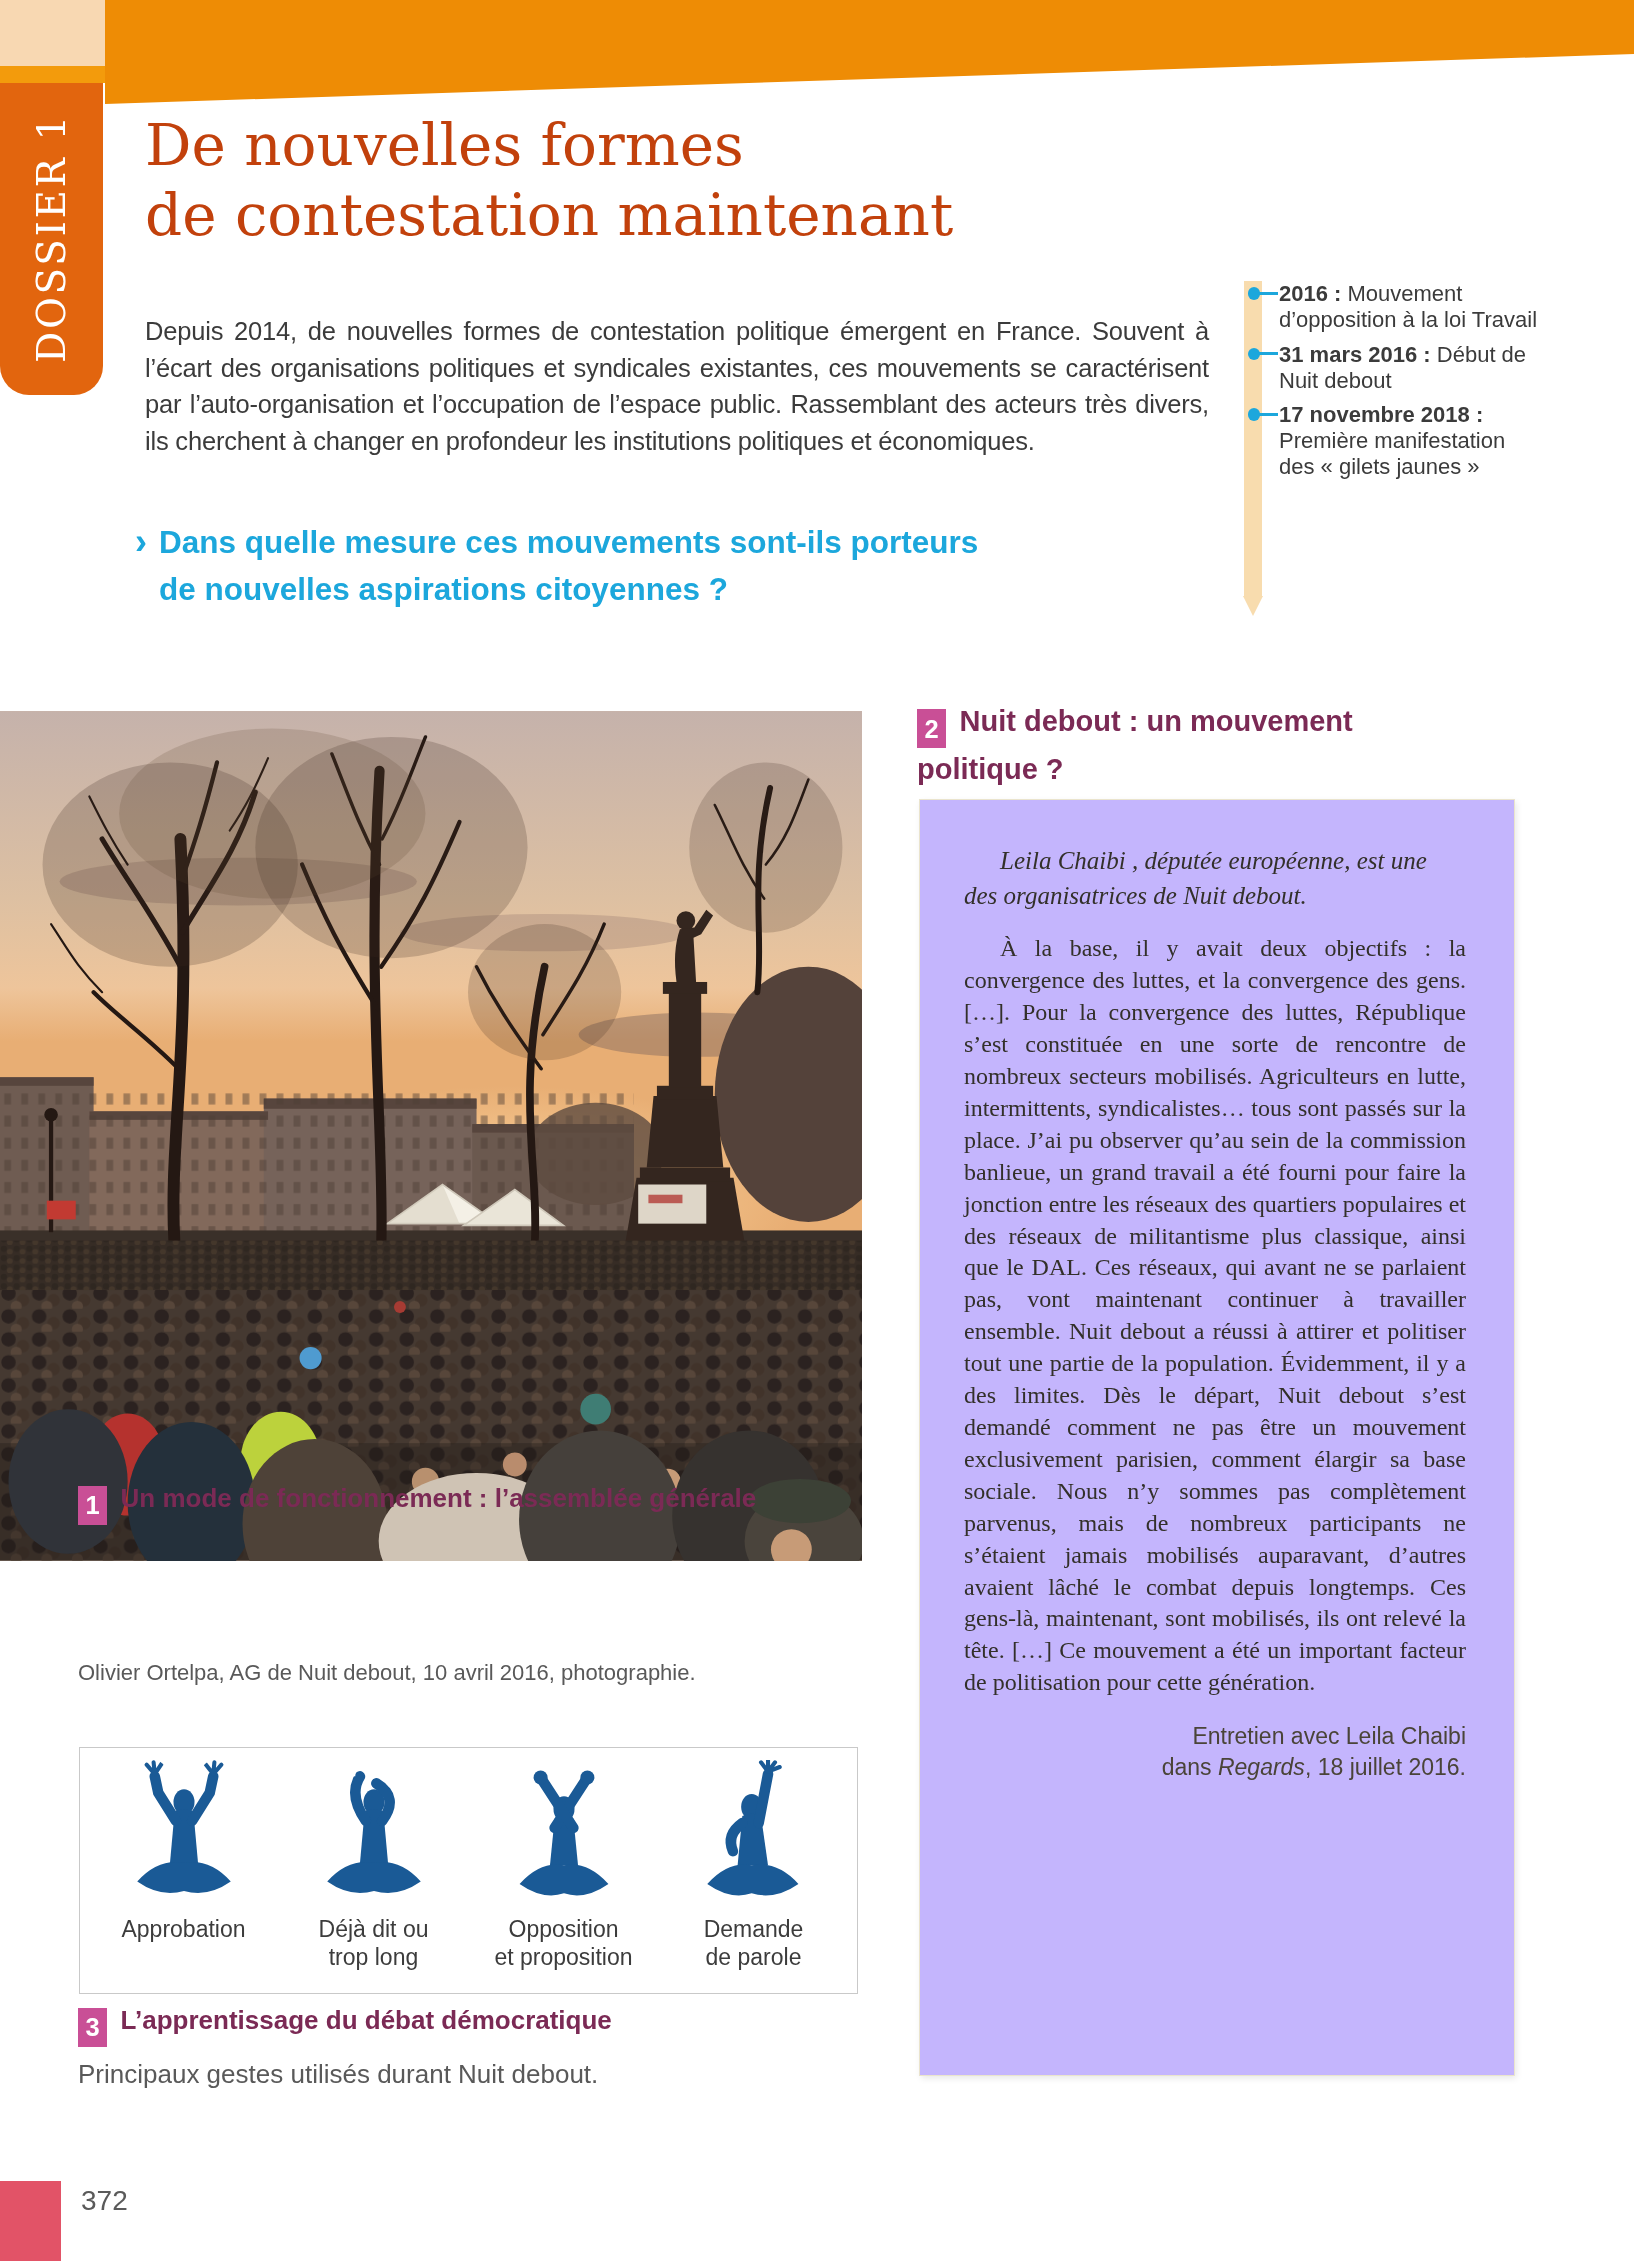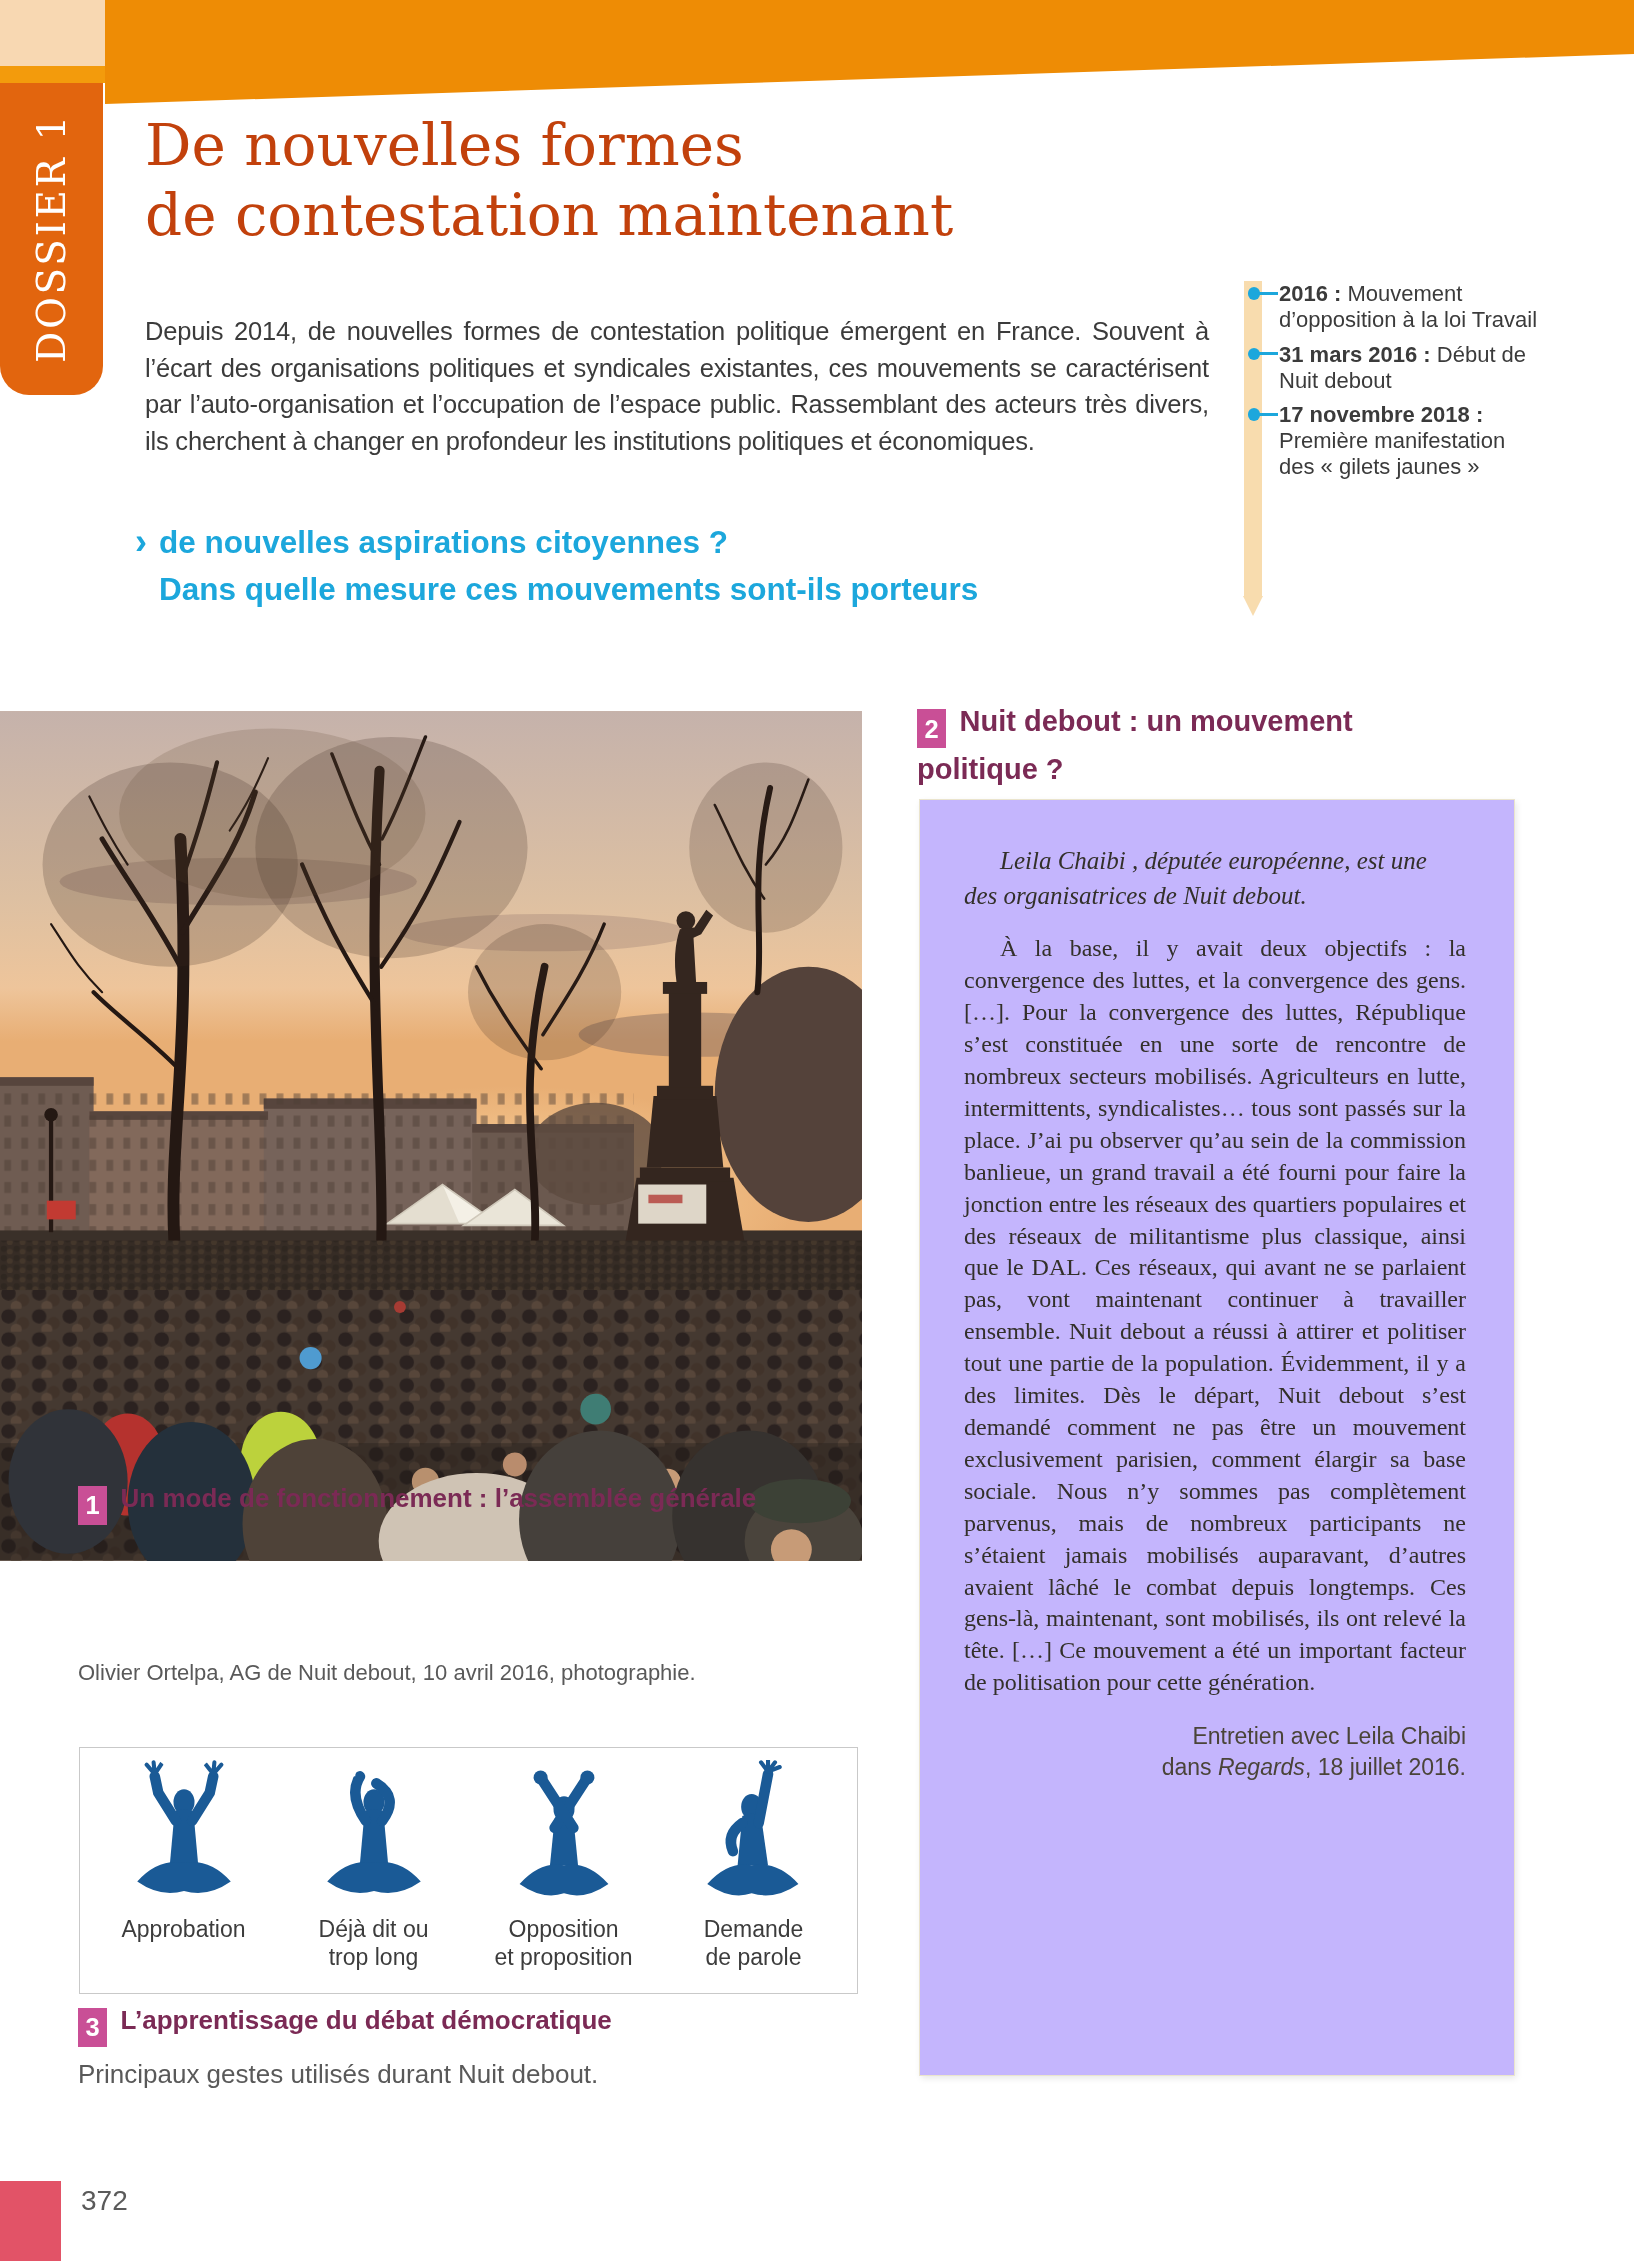--- a/index.html
+++ b/index.html
@@ -109,22 +109,22 @@
   <div class="dossier-box"></div>
   <div class="dossier-rot">DOSSIER 1</div>
 
   <h1 class="main-title"><span>De nouvelles formes</span><br><span>de contestation maintenant</span></h1>
 
   <p class="intro">Depuis 2014, de nouvelles formes de contestation politique émergent en France. Souvent à l’écart des organisations politiques et syndicales existantes, ces mouvements se caractérisent par l’auto-organisation et l’occupation de l’espace public. Rassemblant des acteurs très divers, ils cherchent à changer en profondeur les institutions politiques et économiques.</p>
 
   <div class="question">
     <span class="chev">›</span>
     <div class="q-lines">
+      <div>Dans quelle mesure ces mouvements sont-ils porteurs</div>
       <div>de nouvelles aspirations citoyennes ?</div>
-      <div>Dans quelle mesure ces mouvements sont-ils porteurs</div>
     </div>
   </div>
 
   <div class="timeline">
     <div class="tl-bar"></div>
     <div class="tl-arrow"></div>
     <div class="tl-entries">
       <div class="tl-entry">
         <span class="tl-dot"></span><span class="tl-tick"></span>
         <b class="tl-date">2016 :</b> <span>Mouvement d’opposition à la loi Travail</span>

